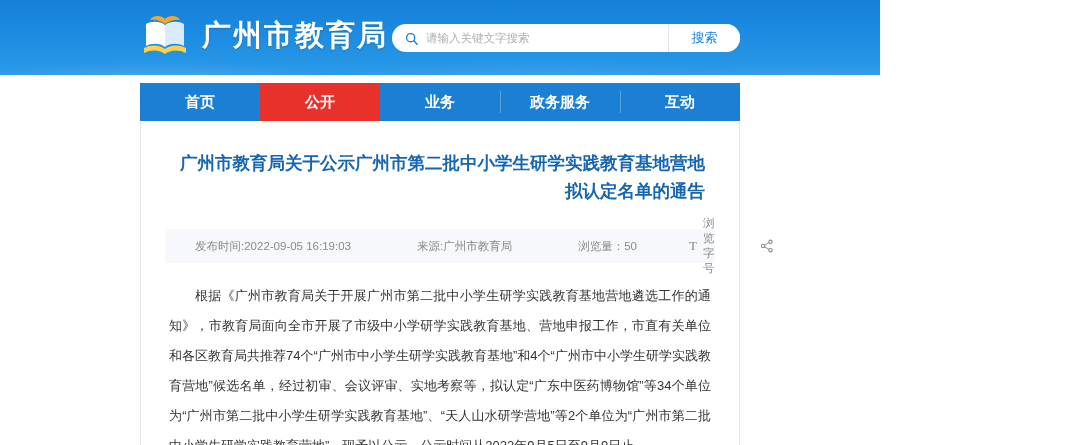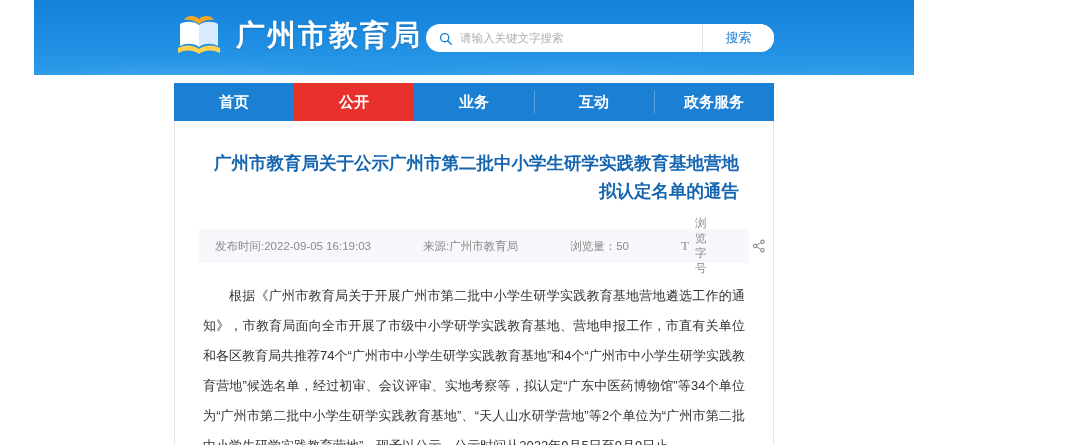--- a/index.html
+++ b/index.html
@@ -12,21 +12,20 @@
     overflow: hidden;
     background: #ffffff;
     font-family: "Liberation Sans", "DejaVu Sans", sans-serif;
     color: #333;
   }
   .page {
     position: relative;
     width: 880px;
     height: 445px;
     background: #ffffff;
-    padding-left: 34px;
   }
   
   .header {
     position: relative;
     height: 75px;
     background: linear-gradient(180deg, #1580d8 0%, #1b8ae0 40%, #2a9ae8 100%);
     overflow: hidden;
   }
   .header-deco {
     position: absolute;
@@ -176,20 +175,21 @@
     background: #f6f8fb;
     height: 34px;
     font-size: 11.5px;
     color: #8a8a8a;
     padding: 0 16px;
     box-sizing: border-box;
   }
   .meta-item {
     margin-right: 52px;
     white-space: nowrap;
+    margin-left: 14px;
   }
   .meta-item b {
     color: #8a8a8a;
     font-weight: normal;
   }
   .meta-fontsize {
     display: flex;
     align-items: center;
     gap: 6px;
     margin-left: auto;
@@ -251,22 +251,22 @@
       <input class="search-input" type="text" placeholder="请输入关键文字搜索" style="">
       <button class="search-btn">搜索</button>
     </div>
   </div>
 
   <div class="navwrap">
     <div class="nav">
       <div class="nav-item">首页</div>
       <div class="nav-item active">公开</div>
       <div class="nav-item">业务</div>
+      <div class="nav-item">政务服务</div>
       <div class="nav-item">互动</div>
-      <div class="nav-item">政务服务</div>
     </div>
   </div>
 
   <div class="content">
 
 
     <div class="article-title">广州市教育局关于公示广州市第二批中小学生研学实践教育基地营地拟认定名单的通告</div>
 
     <div class="meta">
       <span class="meta-item">发布时间:2022-09-05 16:19:03</span>

